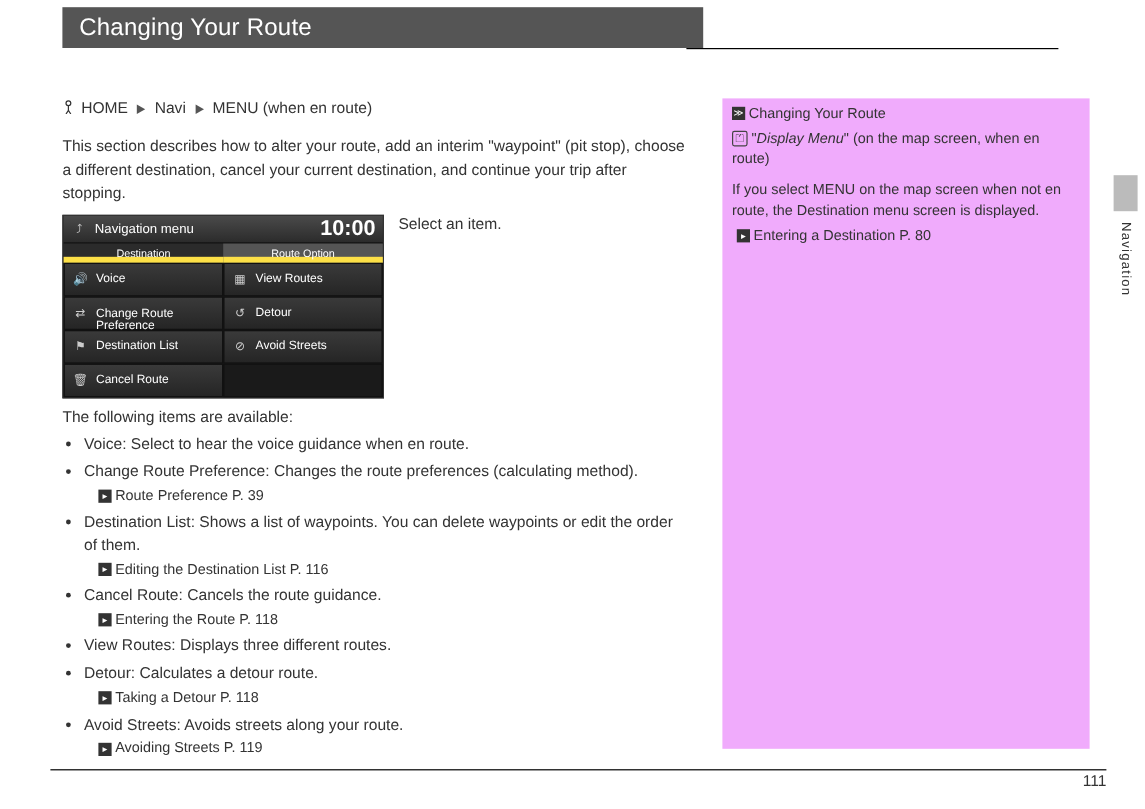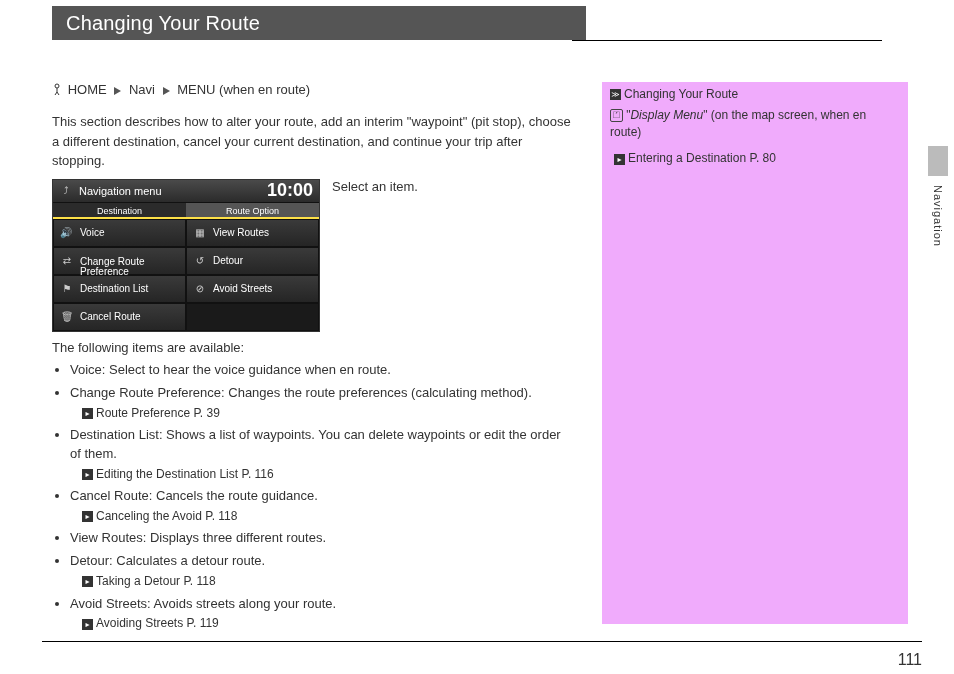--- a/index.html
+++ b/index.html
@@ -101,21 +101,21 @@
   .nav-tabs {
     display: flex;
     height: 16px;
     background: #2b2b2b;
     font-size: 9px;
   }
   .nav-tabs div {
     flex: 1;
     text-align: center;
     line-height: 16px;
-    border-bottom: 2px solid #fde047;
+    border-bottom: 5px solid #fde047;
   }
   .nav-tabs .active {
     background: #555;
   }
   .nav-grid {
     display: grid;
     grid-template-columns: 1fr 1fr;
   }
   .nav-cell {
     display: flex;
@@ -183,22 +183,22 @@
     border:1px solid #444;
     border-radius:2px;
     padding:0 2px;
     font-size:9px;
     line-height:11px;
     vertical-align:middle;
   }
   .page-number {
     position: absolute;
     right: 32px;
-    bottom: 5px;
-    font-size: 16px;
+    bottom: 16px;
+    font-size: 13px;
   }
   .side-tab {
     position: absolute;
     right: 6px;
     top: 146px;
     width: 20px;
     height: 30px;
     background: #bbb;
   }
   .side-label {
@@ -305,21 +305,21 @@
       <li>
         <b>Change Route Preference</b><span>: Changes the route preferences (calculating method).</span>
         <div class="xref"><span class="xref-icon">▸</span><b>Route Preference</b> <span>P. 39</span></div>
       </li>
       <li>
         <b>Destination List</b><span>: Shows a list of waypoints. You can delete waypoints or edit the order of them.</span>
         <div class="xref"><span class="xref-icon">▸</span><b>Editing the Destination List</b> <span>P. 116</span></div>
       </li>
       <li>
         <b>Cancel Route</b><span>: Cancels the route guidance.</span>
-        <div class="xref"><span class="xref-icon">▸</span><b>Canceling the Avoid</b> <span>P. 118</span></div>
+        <div class="xref"><span class="xref-icon">▸</span><b>Entering the Route</b> <span>P. 118</span></div>
       </li>
       <li>
         <b>View Routes</b><span>: Displays three different routes.</span>
       </li>
       <li>
         <b>Detour</b><span>: Calculates a detour route.</span>
         <div class="xref"><span class="xref-icon">▸</span><b>Taking a Detour</b> <span>P. 118</span></div>
       </li>
       <li>
         <b>Avoid Streets</b><span>: Avoids streets along your route.</span>
@@ -329,20 +329,23 @@
   </div>
 
   <div class="right-col">
     <div class="right-title">
       <span class="sidebar-link-icon">≫</span><span>Changing Your Route</span>
     </div>
     <div style="margin-bottom:10px;">
       <span class="right-voice-icon">⏍</span>
       "<i>Display Menu</i><span>" (on the map screen, when en route)</span>
     </div>
+    <div style="margin-bottom:4px;">
+      <span>If you select </span><b>MENU</b><span> on the map screen when not en route, the Destination menu screen is displayed.</span>
+    </div>
     <div class="xref" style="margin-left:4px;">
       <span class="xref-icon">▸</span><b>Entering a Destination</b> <span>P. 80</span>
     </div>
   </div>
 </div>
 
 <div class="side-tab"></div>
 <div class="side-label">Navigation</div>
 
 <div class="page-line"></div>

